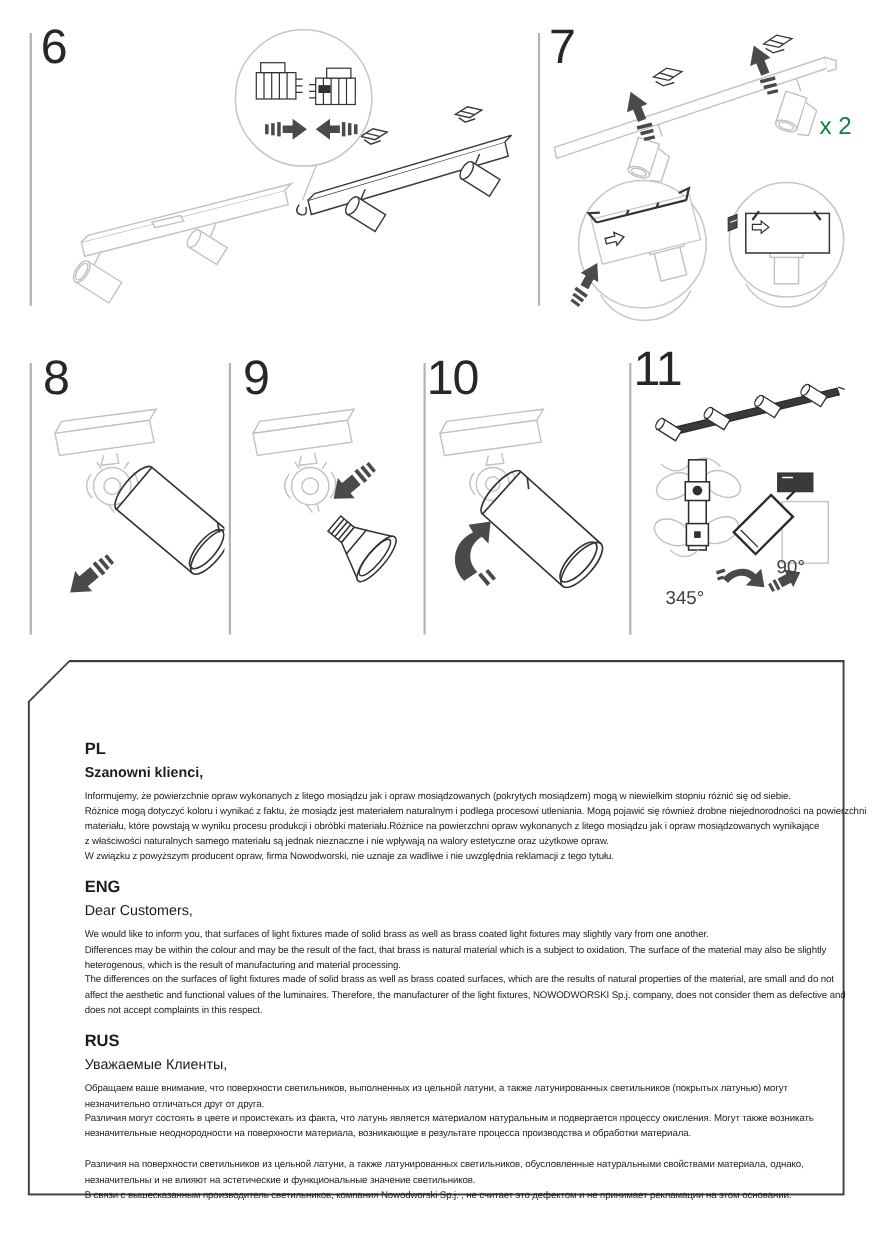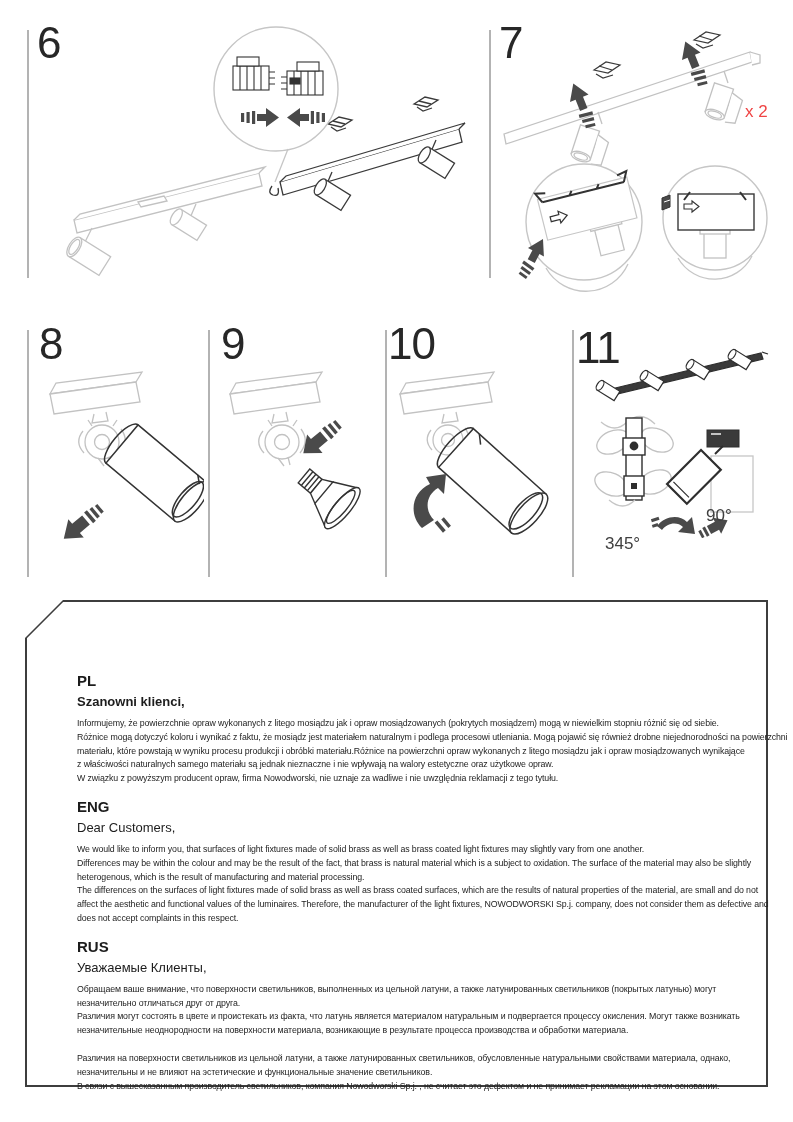--- a/index.html
+++ b/index.html
@@ -1,21 +1,21 @@
 <!DOCTYPE html>
 <html><head>
 <meta charset="utf-8">
 <style>
   html,body{margin:0;padding:0;background:#fff;}
   .page{position:relative;width:793px;height:1122px;background:#ffffff;overflow:hidden;
         font-family:"Liberation Sans",sans-serif;color:#222;}
   .vdiv{position:absolute;width:2px;background:#b3b3b3;}
   .stepnum{position:absolute;font-size:44px;font-weight:400;color:#272727;line-height:1;letter-spacing:-1px;}
   .illus{position:absolute;}
-  .qty{position:absolute;font-size:17px;color:#ef4444;}
+  .qty{position:absolute;font-size:22px;color:#15803d;}
   .deg{position:absolute;font-size:17px;color:#404040;}
   
   .notice-border{position:absolute;left:25px;top:600px;width:743px;height:487px;background:#3d3d3d;
       -webkit-clip-path:polygon(38px 0,100% 0,100% 100%,0 100%,0 38px);
       clip-path:polygon(38px 0,100% 0,100% 100%,0 100%,0 38px);}
   .notice-inner{position:absolute;left:1.6px;top:1.6px;width:739.8px;height:483.8px;background:#fff;
       -webkit-clip-path:polygon(37px 0,100% 0,100% 100%,0 100%,0 37px);
       clip-path:polygon(37px 0,100% 0,100% 100%,0 100%,0 37px);}
   .notice-content{position:absolute;left:25px;top:600px;width:743px;height:572px;
       padding:72px 8px 0 20px;box-sizing:border-box;margin-left:32px;}
@@ -292,21 +292,21 @@
       </g>
     </g>
     <g fill="#4a4a4a">
       <path d="M36 160 C22 146 26 124 44 116 L40 109 L60 106 L58 126 L52 120 C40 127 38 142 48 152 Z"></path>
       <rect x="52" y="152" width="3.6" height="13" transform="rotate(-40 54 158)"></rect>
       <rect x="58" y="149" width="3.4" height="11" transform="rotate(-40 60 154)"></rect>
     </g>
   </svg>
 
   <div class="vdiv" style="left:572px;top:330px;height:247px;"></div>
-  <div class="stepnum" style="left:576px;top:326px;text-align:right;">11</div>
+  <div class="stepnum" style="left:576px;top:314px;text-align:right;">11</div>
 
   <svg class="illus" style="left:583px;top:338px;" width="208" height="200" viewBox="0 0 208 200">
 
     <g stroke="#2e2e2e" stroke-width="1.2">
       <path d="M24 52 L178 15 L180 21 L26 58 Z" fill="#3a3a3a"></path>
       <path d="M20 54 l5 -3 M179 14 l6 2" fill="none"></path>
       <g fill="#fff">
         <g transform="translate(34,58) rotate(212)">
             <path d="M0 -5.5 L20 -5.5 L20 5.5 L0 5.5 Z"></path>
             <ellipse cx="20" cy="0" rx="3" ry="5.5"></ellipse>

